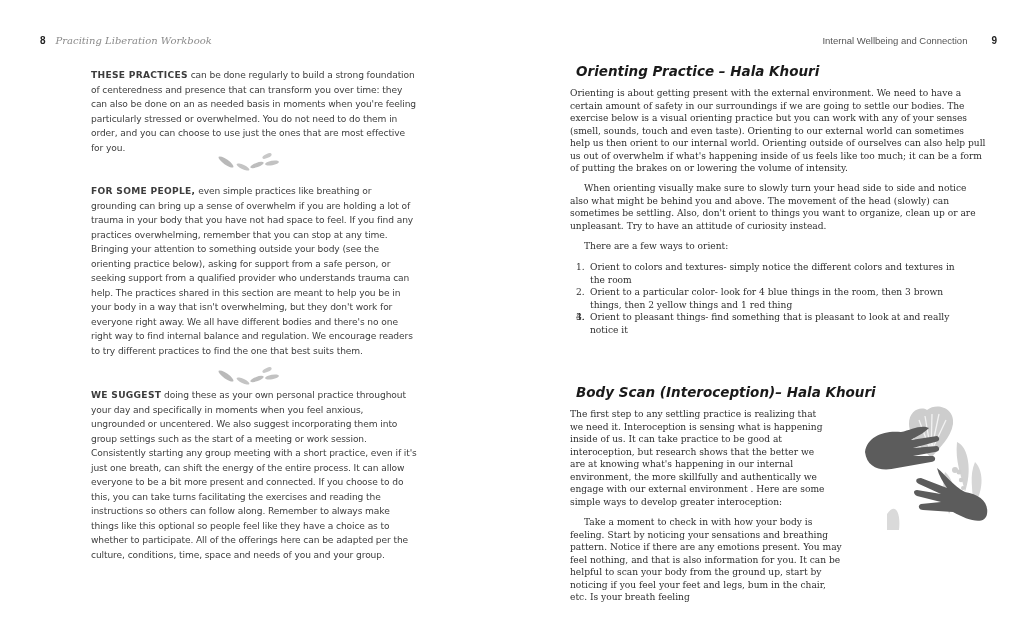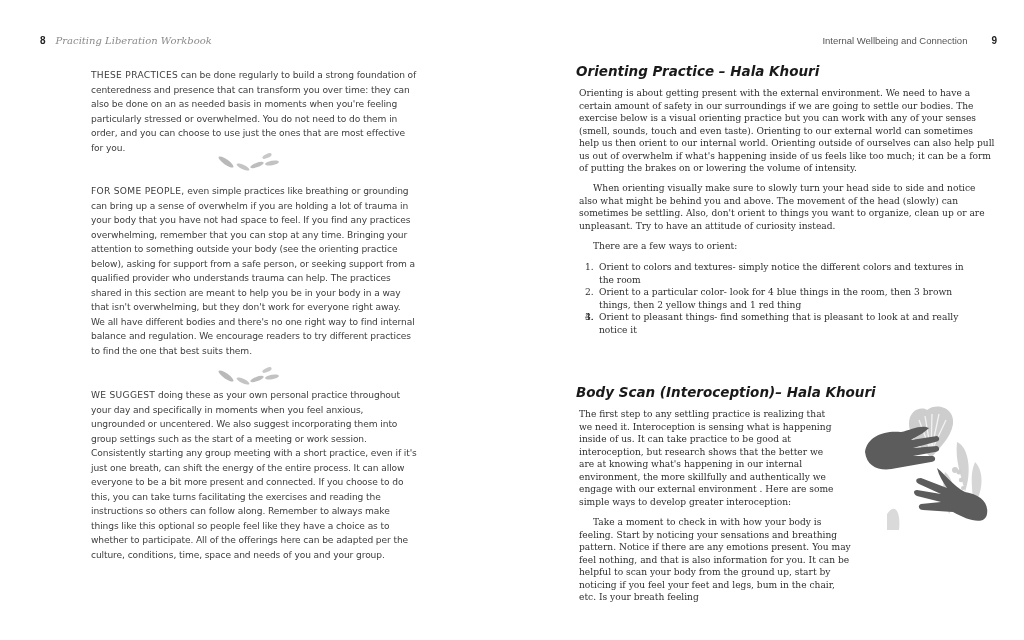--- a/index.html
+++ b/index.html
@@ -12,35 +12,35 @@
     
     .run-left { position: absolute; top: 35px; left: 40px; display: flex; gap: 10px; align-items: baseline; }
     .run-left .num { font-family: "Liberation Sans", sans-serif; font-weight: bold; font-size: 10px; color: #222; }
     .run-left .title { font-family: "DejaVu Serif", serif; font-style: italic; font-size: 10px; color: #8a8a8a; }
     .run-right { position: absolute; top: 35px; right: 27px; display: flex; gap: 24px; align-items: flex-start; }
     .run-right .title { font-family: "Liberation Sans", sans-serif; font-size: 9.5px; color: #555; }
     .run-right .num { font-family: "Liberation Sans", sans-serif; font-weight: bold; font-size: 10px; color: #222; }
 
     
     .hand { position: absolute; left: 91px; width: 326px; font-family: "DejaVu Sans", sans-serif; font-size: 9.1px; line-height: 14.5px; color: #3d3d3d; letter-spacing: -0.1px; }
-    .hand .lead { font-weight: normal; letter-spacing: 0.3px; }
+    .hand .lead { font-weight: bold; letter-spacing: 0.3px; }
     .p1 { top: 68px; }
     .p2 { top: 184px; }
     .p3 { top: 388px; }
 
     .leaf-divider { position: absolute; left: 210px; width: 80px; height: 28px; }
     .leaf1 { top: 148px; }
     .leaf2 { top: 362px; }
 
     
     .h2 { position: absolute; left: 64px; font-family: "DejaVu Sans", sans-serif; font-style: italic; font-size: 13.5px; color: #1a1a1a; }
     .h-orient { top: 63px; }
     .h-body { top: 384px; }
 
-    .serif { position: absolute; left: 67px; font-family: "DejaVu Serif", serif; font-size: 9.1px; line-height: 12.5px; color: #2e2e2e; }
+    .serif { position: absolute; left: 58px; font-family: "DejaVu Serif", serif; font-size: 9.1px; line-height: 12.5px; color: #2e2e2e; }
     .o-p1 { top: 87px; width: 416px; }
     .o-p2 { top: 182px; width: 416px; text-indent: 14px; }
     .o-p3 { top: 240px; width: 416px; text-indent: 14px; }
     .o-list { top: 261px; width: 400px; list-style: none; }
     .o-list li { position: relative; padding-left: 20px; }
     .o-list li .n { position: absolute; left: 6px; }
 
     .b-p1 { top: 408px; width: 262px; }
     .b-p2 { top: 516px; width: 272px; text-indent: 14px; }
 

